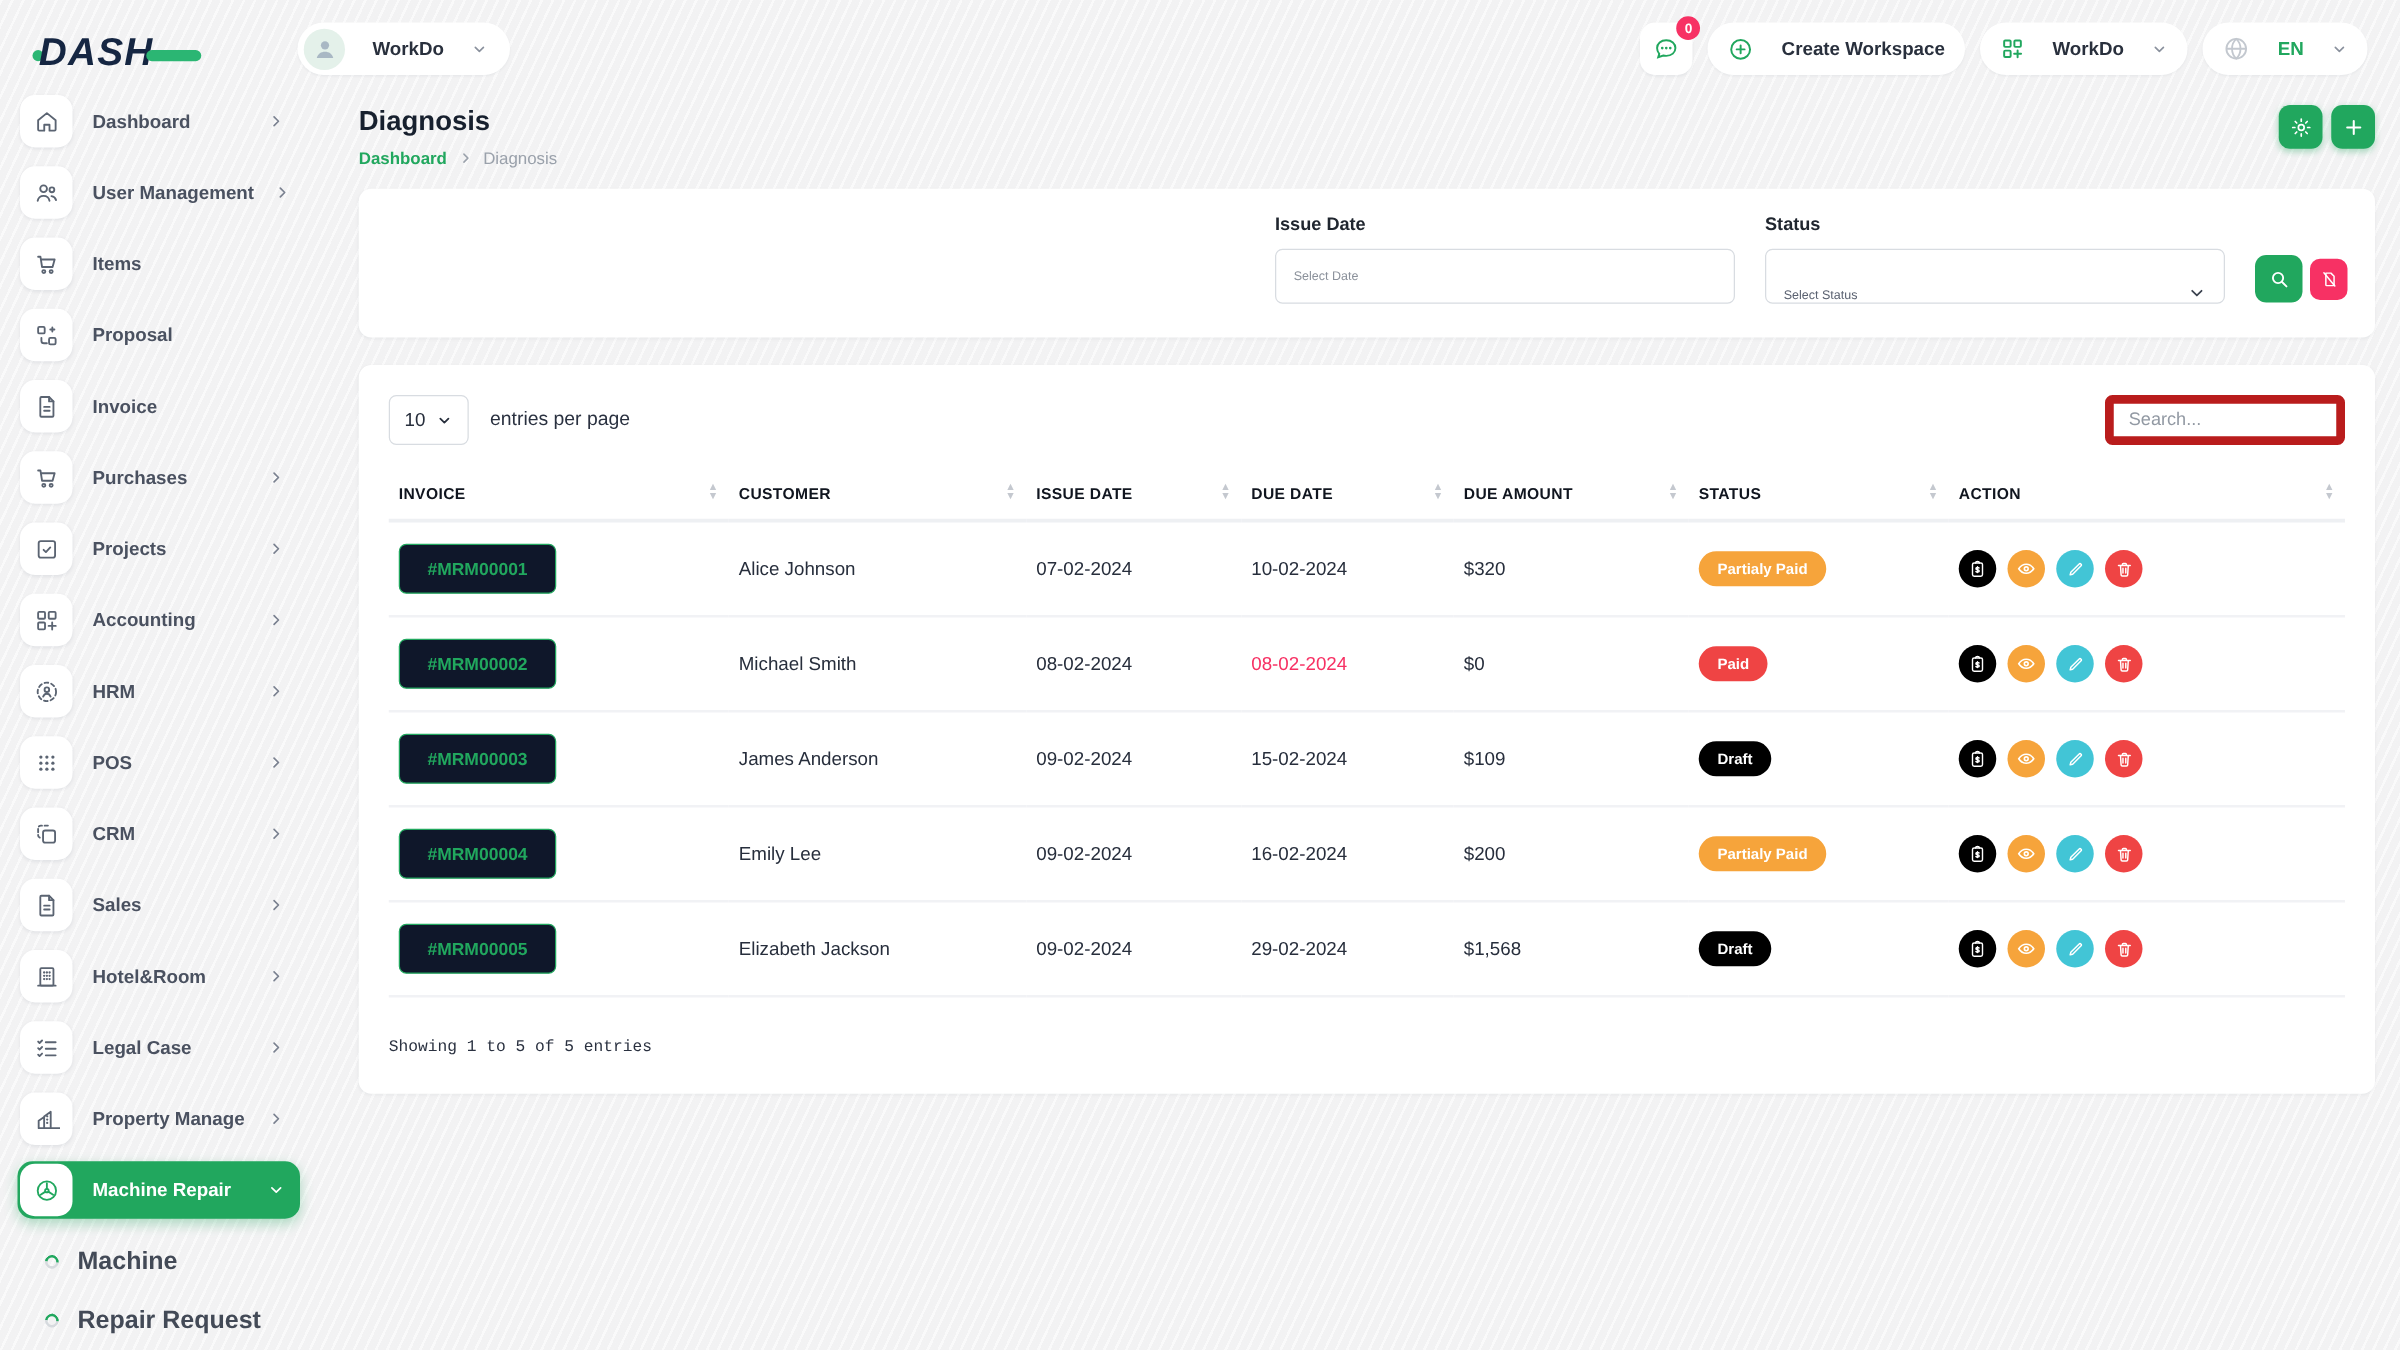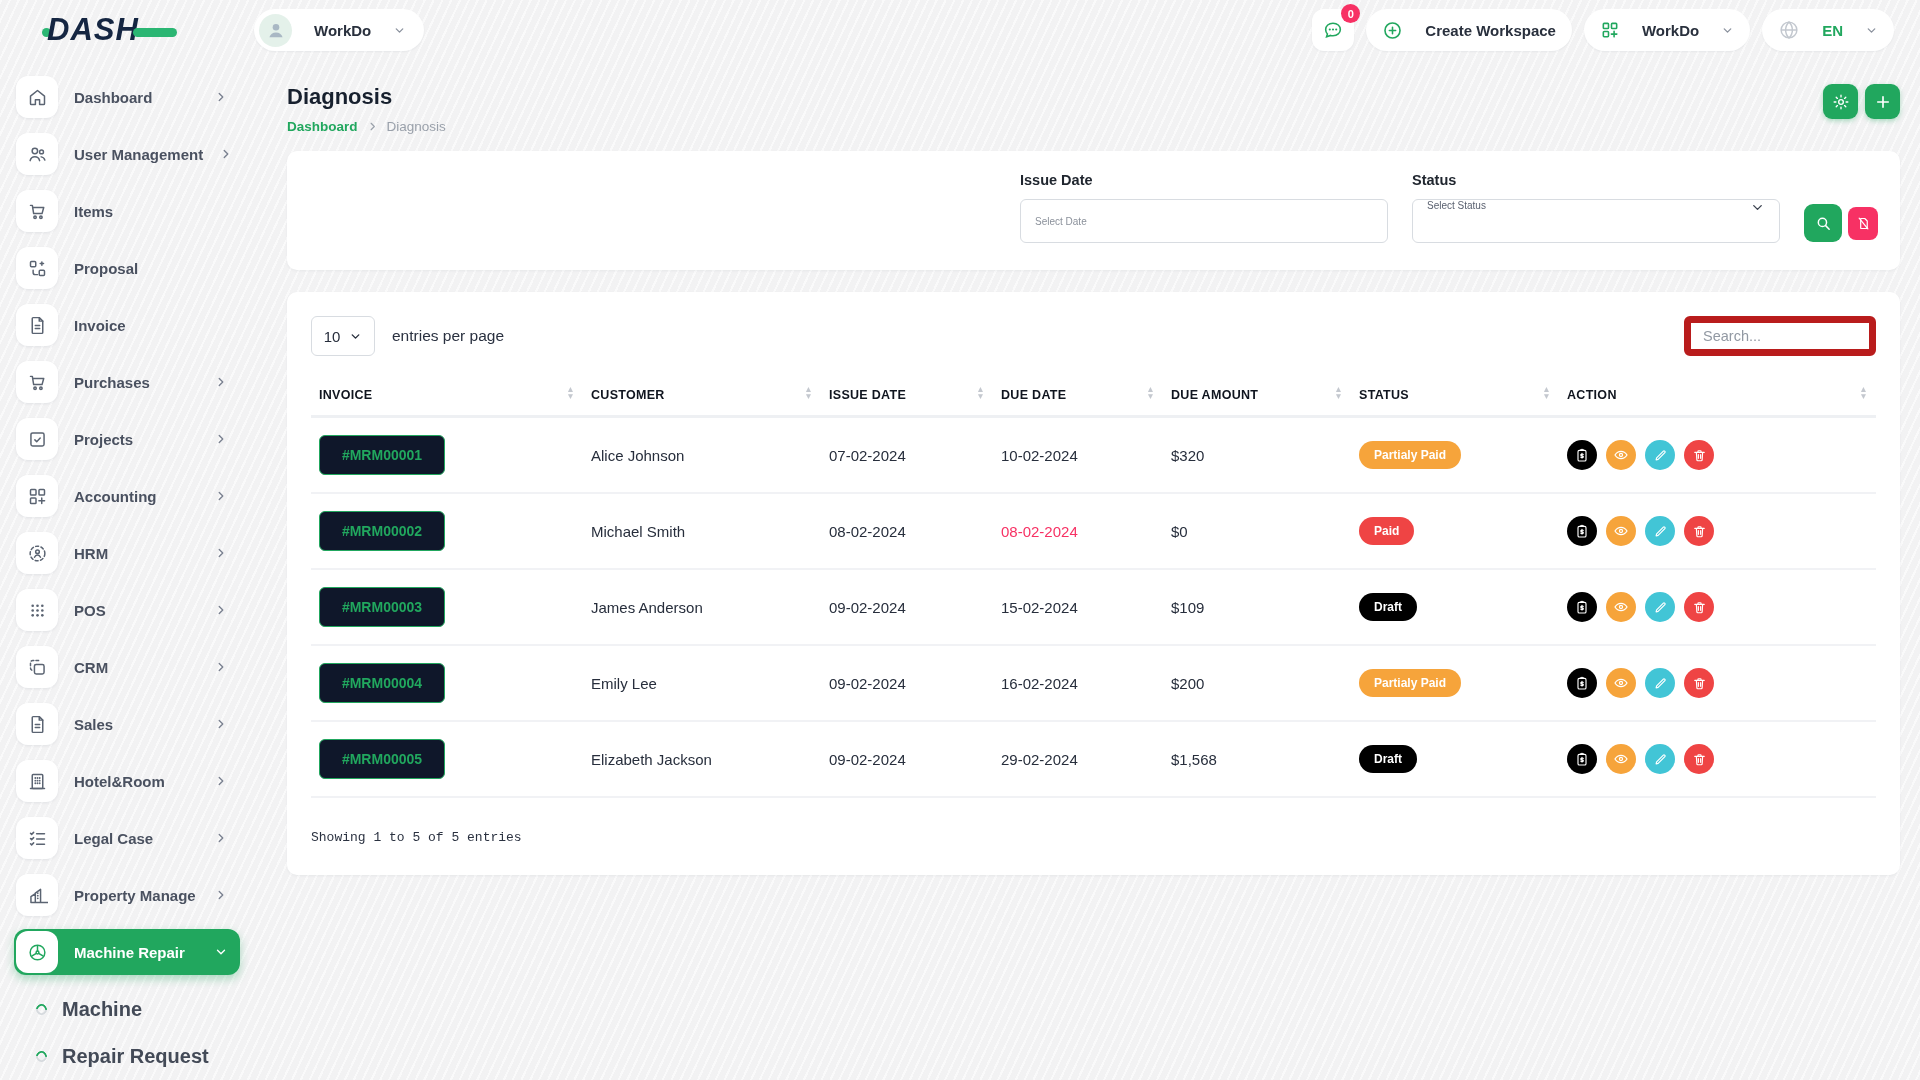--- a/index.html
+++ b/index.html
@@ -7,21 +7,21 @@
   body {
     font-family:"Liberation Sans", sans-serif;
     background:#f4f4f5;
     background-image:repeating-linear-gradient(115deg, rgba(255,255,255,.5) 0 2px, rgba(0,0,0,.006) 2px 8px);
     color:#272e3c; overflow:hidden; position:relative;
   }
   .icn { display:inline-grid; place-items:center; line-height:0; }
   .icn svg { display:block; }
 
   
-  .topbar { position:absolute; top:0; left:16px; right:0; height:60px; display:flex; align-items:center; padding:0 26px; }
+  .topbar { position:absolute; top:0; left:0; right:0; height:60px; display:flex; align-items:flex-end; padding:0 26px; }
   .logo { display:flex; align-items:center; width:212px; }
   .logo-dot { width:9px; height:9px; border-radius:50%; background:#2bb673; margin-right:-4px; margin-top:4px; }
   .logo-text { font-size:31px; font-weight:800; letter-spacing:1px; color:#152642; font-style:italic; }
   .logo-bar { width:44px; height:9px; border-radius:5px; background:#2bb673; margin-left:-6px; margin-top:4px; }
   .pill { background:#fff; border-radius:22px; height:42px; display:flex; align-items:center; gap:22px; padding:0 16px; box-shadow:0 1px 2px rgba(20,30,60,.05); font-size:15px; color:#29303d; font-weight:600; }
   .ws-pill { padding:0 18px 0 5px; }
   .avatar { width:33px; height:33px; border-radius:50%; background:#e4f1ea; display:grid; place-items:center; overflow:hidden; }
   .chev { color:#8a919d; }
   .topbar-right { margin-left:auto; display:flex; align-items:center; gap:12px; }
   .chat-btn { position:relative; width:42px; height:42px; border-radius:12px; background:#fff; box-shadow:0 1px 2px rgba(20,30,60,.05); display:grid; place-items:center; color:#21a75e; }
@@ -53,21 +53,21 @@
   .bc-cur { color:#9aa1ab; }
   .head-actions { margin-left:auto; display:flex; gap:7px; }
   .sq-btn { width:35px; height:35px; border-radius:9px; background:#21a75e; border:none; color:#fff; display:grid; place-items:center; cursor:pointer; box-shadow:0 2px 5px rgba(33,167,94,.35); }
 
   .card { background:#fff; border-radius:10px; box-shadow:0 1px 3px rgba(20,30,60,.05); }
   .filter-card { margin-top:17px; padding:21px 22px 27px; display:flex; justify-content:flex-end; gap:24px; }
   .fgroup { width:368px; }
   .fgroup label { display:block; font-size:14.5px; font-weight:600; color:#20262f; margin-bottom:11px; }
   .control { height:44px; width:100%; border:1px solid #d8dce1; border-radius:6px; font-size:10px; padding:0 14px; color:#343b48; background:#fff; outline:none; font-family:inherit; }
   .control::placeholder { color:#8b919b; }
-  .select { display:flex; align-items:flex-start; cursor:pointer; }
+  .select { display:flex; align-items:flex-end; cursor:pointer; }
   .select .sel-text { color:#5a6170; flex:1; }
   .fbuttons { display:flex; align-items:flex-start; gap:6px; padding-top:32px; }
   .search-btn { width:38px; height:38px; border-radius:9px; border:none; background:#21a75e; color:#fff; display:grid; place-items:center; cursor:pointer; }
   .reset-btn { width:30px; height:33px; margin-top:3px; border-radius:8px; border:none; background:#f73164; color:#fff; display:grid; place-items:center; cursor:pointer; }
 
   .table-card { margin-top:22px; padding:24px 24px 30px; }
   .table-controls { display:flex; align-items:center; }
   .pagesize { width:64px; height:40px; border:1px solid #d8dce1; border-radius:6px; display:flex; align-items:center; justify-content:center; gap:9px; font-size:15px; color:#272e3c; cursor:pointer; }
   .entries-label { margin-left:17px; font-size:15.5px; color:#2a3140; }
   .tbl-search { margin-left:auto; width:192px; height:40px; border:7px solid #b91c1c; border-radius:6px; padding:0 12px; font-size:14.5px; outline:none; font-family:inherit; }

